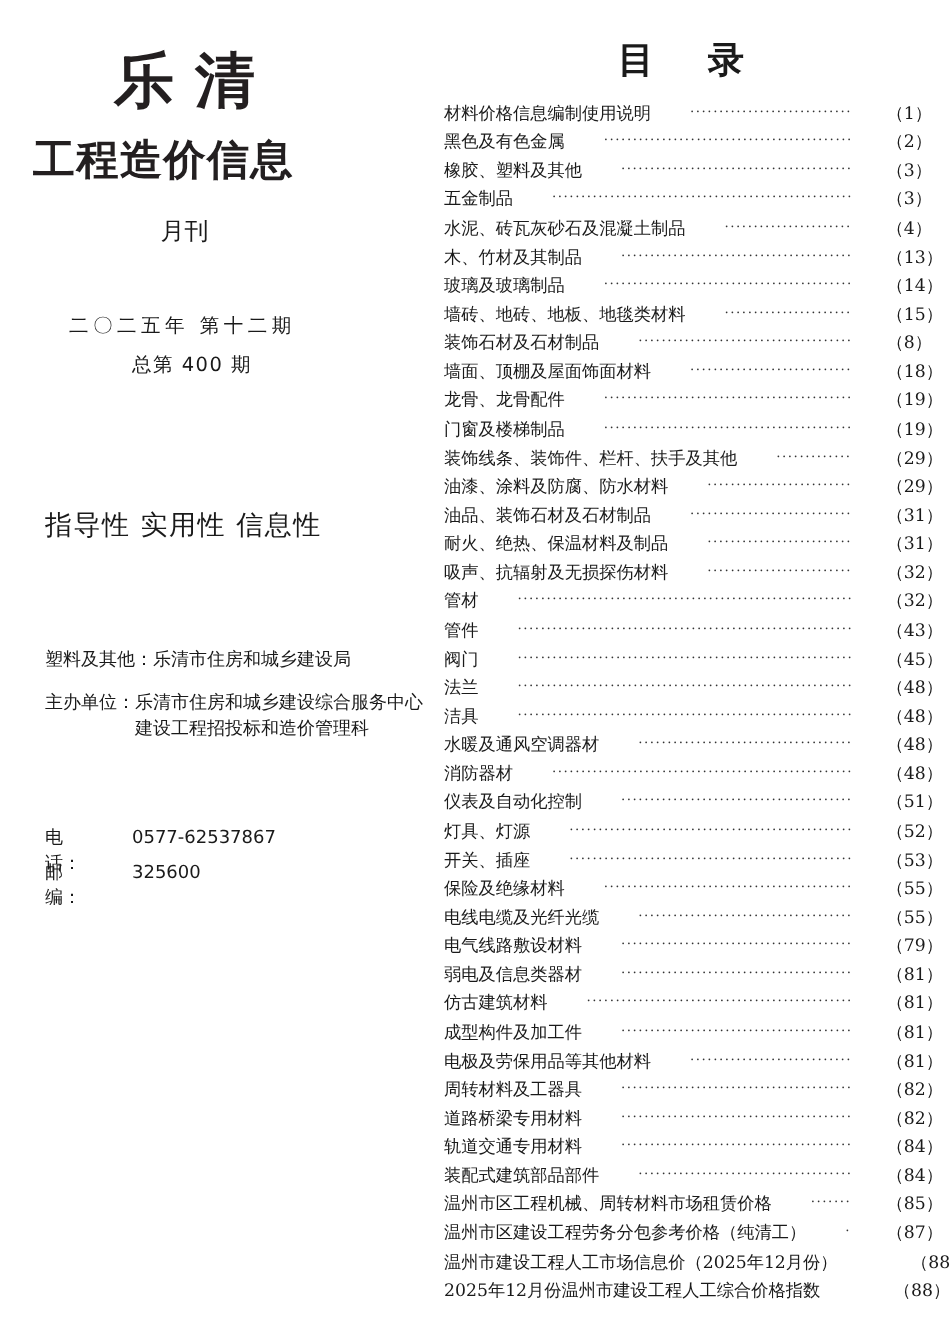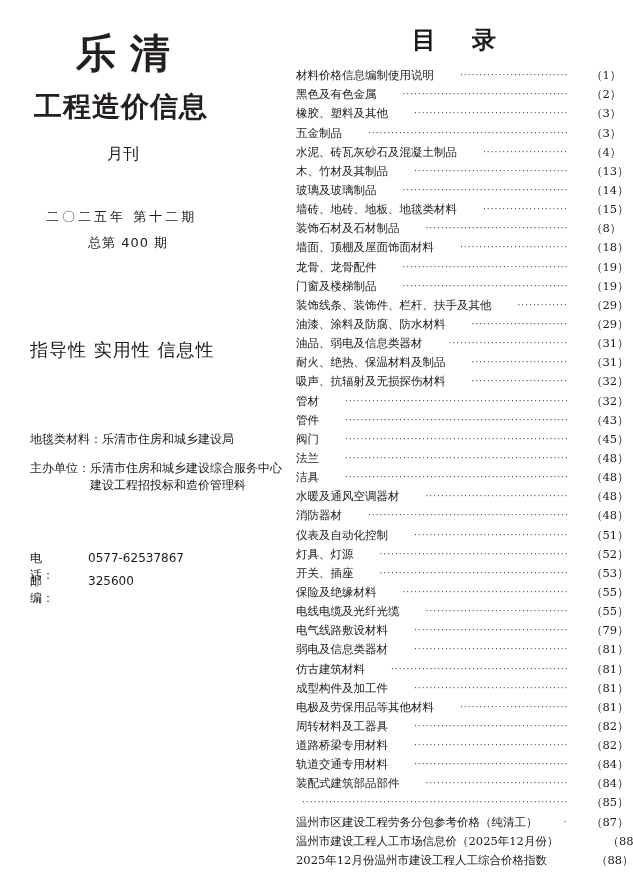--- a/index.html
+++ b/index.html
@@ -1,56 +1,56 @@
 <!DOCTYPE html>
 <html><head>
 <meta charset="utf-8">
 <style>
   html,body{margin:0;padding:0;background:#fff;}
   body{width:633px;height:890px;position:relative;overflow:hidden;color:#1a1a1a;font-family:"DejaVu Sans","Liberation Sans",sans-serif;}
   .left{position:absolute;left:0;top:0;width:290px;height:890px;}
   .brand{position:absolute;left:0;width:240px;text-align:center;font-weight:bold;}
   .brand-city{top:26px;font-size:40px;letter-spacing:14px;left:76px;width:150px;text-align:left;color:#231f20;}
-  .brand-title{top:88px;left:34px;width:200px;font-size:28px;text-align:left;letter-spacing:1px;color:#231f20;}
+  .brand-title{top:88px;left:22px;width:200px;font-size:28px;text-align:left;letter-spacing:1px;color:#231f20;}
   .brand-freq{top:144px;left:107px;width:60px;font-size:16px;font-weight:normal;text-align:left;}
   .issue{position:absolute;left:46px;top:208px;font-size:13px;letter-spacing:3px;text-align:center;}
   .issue-total{position:absolute;left:88px;top:234px;font-size:13px;letter-spacing:1px;}
   .slogan{position:absolute;left:30px;top:338px;font-size:18px;letter-spacing:1px;}
   .info{position:absolute;left:30px;font-size:12px;line-height:17px;}
   .info .lbl{display:inline-block;}
   .info .val{display:inline-block;vertical-align:top;}
   .org1{top:431px;}
   .org2{top:460px;}
   .org2 .val{width:200px;}
   .addr{top:527px;}
   .tel{top:550px;}
   .zip{top:573px;}
   .addr .lbl,.tel .lbl,.zip .lbl{width:58px;}
   .right{position:absolute;left:290px;top:0;width:343px;height:638px;}
   .toc-title{position:absolute;left:122px;top:24px;font-size:24px;letter-spacing:36px;font-weight:bold;}
   .toc{position:absolute;left:6px;top:66px;width:325px;font-family:"DejaVu Serif","Liberation Serif",serif;font-size:11.5px;}
-  .row{display:flex;align-items:flex-end;height:19.15px;line-height:19px;white-space:nowrap;gap:20px;}
+  .row{display:flex;align-items:flex-start;height:19.15px;line-height:19px;white-space:nowrap;gap:20px;}
   .row .t{flex:0 0 auto;}
   .row .d{flex:1 1 auto;overflow:hidden;margin:0 3px 0 6px;color:#333;letter-spacing:1px;font-size:9px;}
   .row .d::before{content:"································································································";}
   .row .p{flex:0 0 auto;width:30px;text-align:right;}
 </style>
 </head>
 <body>
 
 <div class="left">
   <div class="brand brand-city">乐清</div>
   <div class="brand brand-title">工程造价信息</div>
   <div class="brand brand-freq">月刊</div>
   <div class="issue">二〇二五年 第十二期</div>
   <div class="issue-total">总第 400 期</div>
   <div class="slogan">指导性  实用性  信息性</div>
 
   <div class="info org1">
-    <span class="lbl">地毯类材料：</span><span class="val">乐清市住房和城乡建设局</span>
+    <span class="lbl">塑料及其他：</span><span class="val">乐清市住房和城乡建设局</span>
   </div>
   <div class="info org2">
     <span class="lbl">主办单位：</span><span class="val"><span>乐清市住房和城乡建设综合服务中心</span><br><span>建设工程招投标和造价管理科</span></span>
   </div>
   <div class="info tel">
     <span class="lbl">电　　话：</span><span class="val">0577-62537867</span>
   </div>
   <div class="info zip">
     <span class="lbl">邮　　编：</span><span class="val">325600</span>
   </div>
@@ -123,21 +123,21 @@
         <span class="t">装饰线条、装饰件、栏杆、扶手及其他</span>
         <span class="d"></span>
         <span class="p">（29）</span>
       </div>
       <div class="row">
         <span class="t">油漆、涂料及防腐、防水材料</span>
         <span class="d"></span>
         <span class="p">（29）</span>
       </div>
       <div class="row">
-        <span class="t">油品、弱电及信息类器材</span>
+        <span class="t">油品、装饰石材及石材制品</span>
         <span class="d"></span>
         <span class="p">（31）</span>
       </div>
       <div class="row">
         <span class="t">耐火、绝热、保温材料及制品</span>
         <span class="d"></span>
         <span class="p">（31）</span>
       </div>
       <div class="row">
         <span class="t">吸声、抗辐射及无损探伤材料</span>
@@ -243,20 +243,21 @@
         <span class="t">轨道交通专用材料</span>
         <span class="d"></span>
         <span class="p">（84）</span>
       </div>
       <div class="row">
         <span class="t">装配式建筑部品部件</span>
         <span class="d"></span>
         <span class="p">（84）</span>
       </div>
       <div class="row">
+        <span class="t">温州市区工程机械、周转材料市场租赁价格</span>
         <span class="d"></span>
         <span class="p">（85）</span>
       </div>
       <div class="row">
         <span class="t">温州市区建设工程劳务分包参考价格（纯清工）</span>
         <span class="d"></span>
         <span class="p">（87）</span>
       </div>
       <div class="row">
         <span class="t">温州市建设工程人工市场信息价（2025年12月份）</span>

